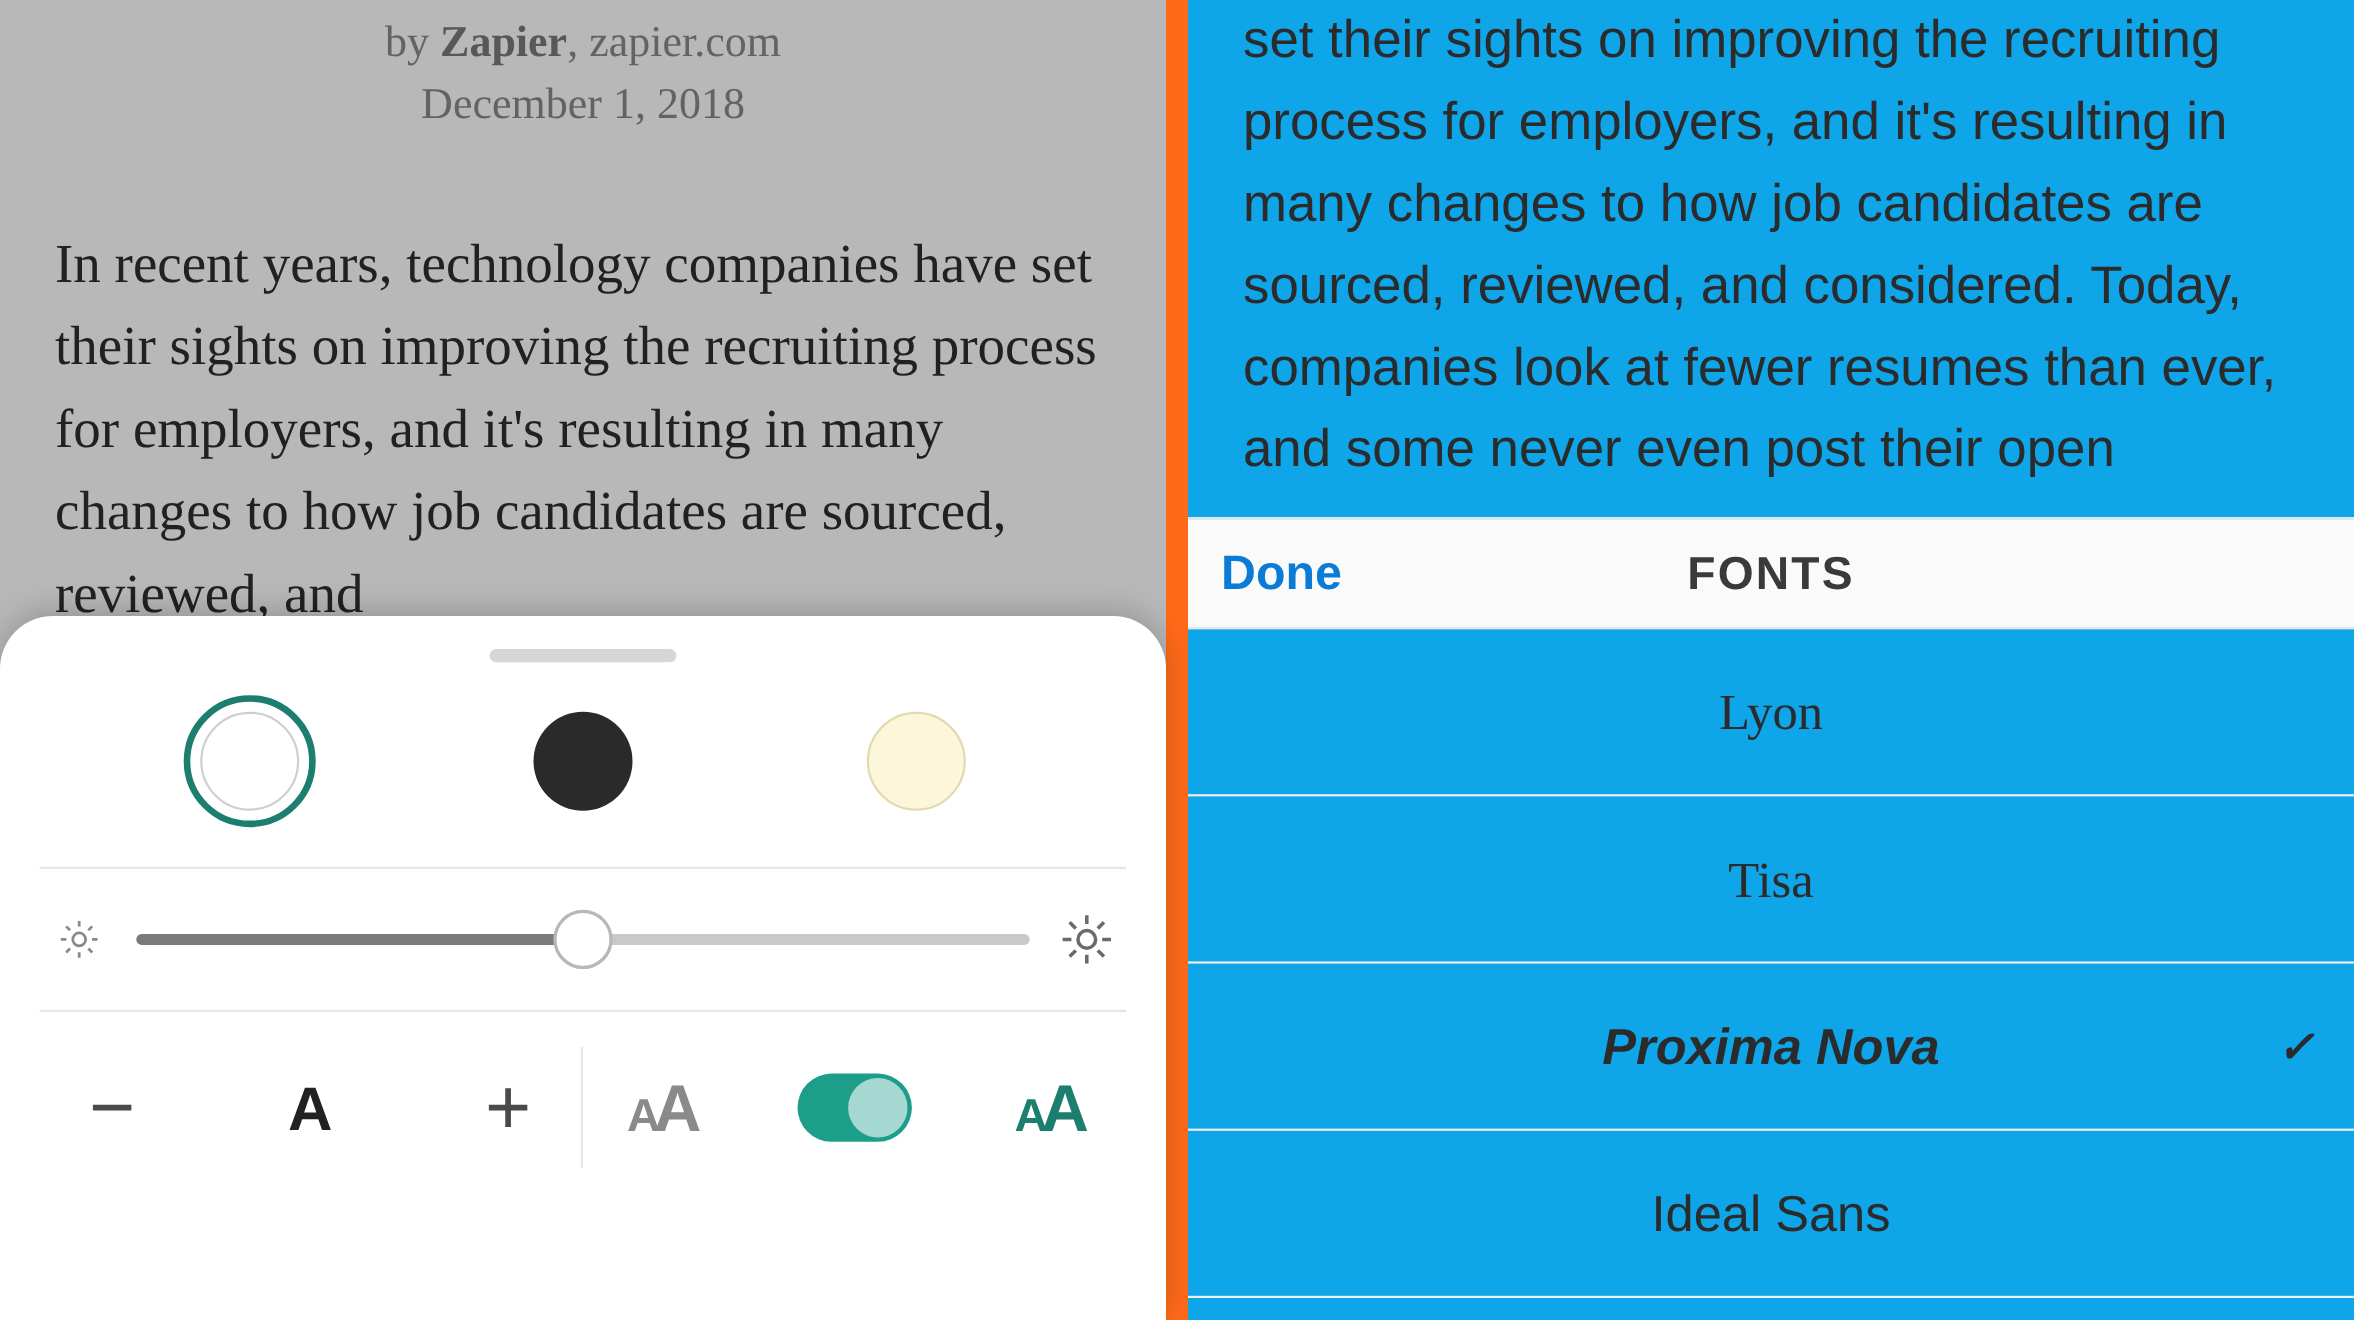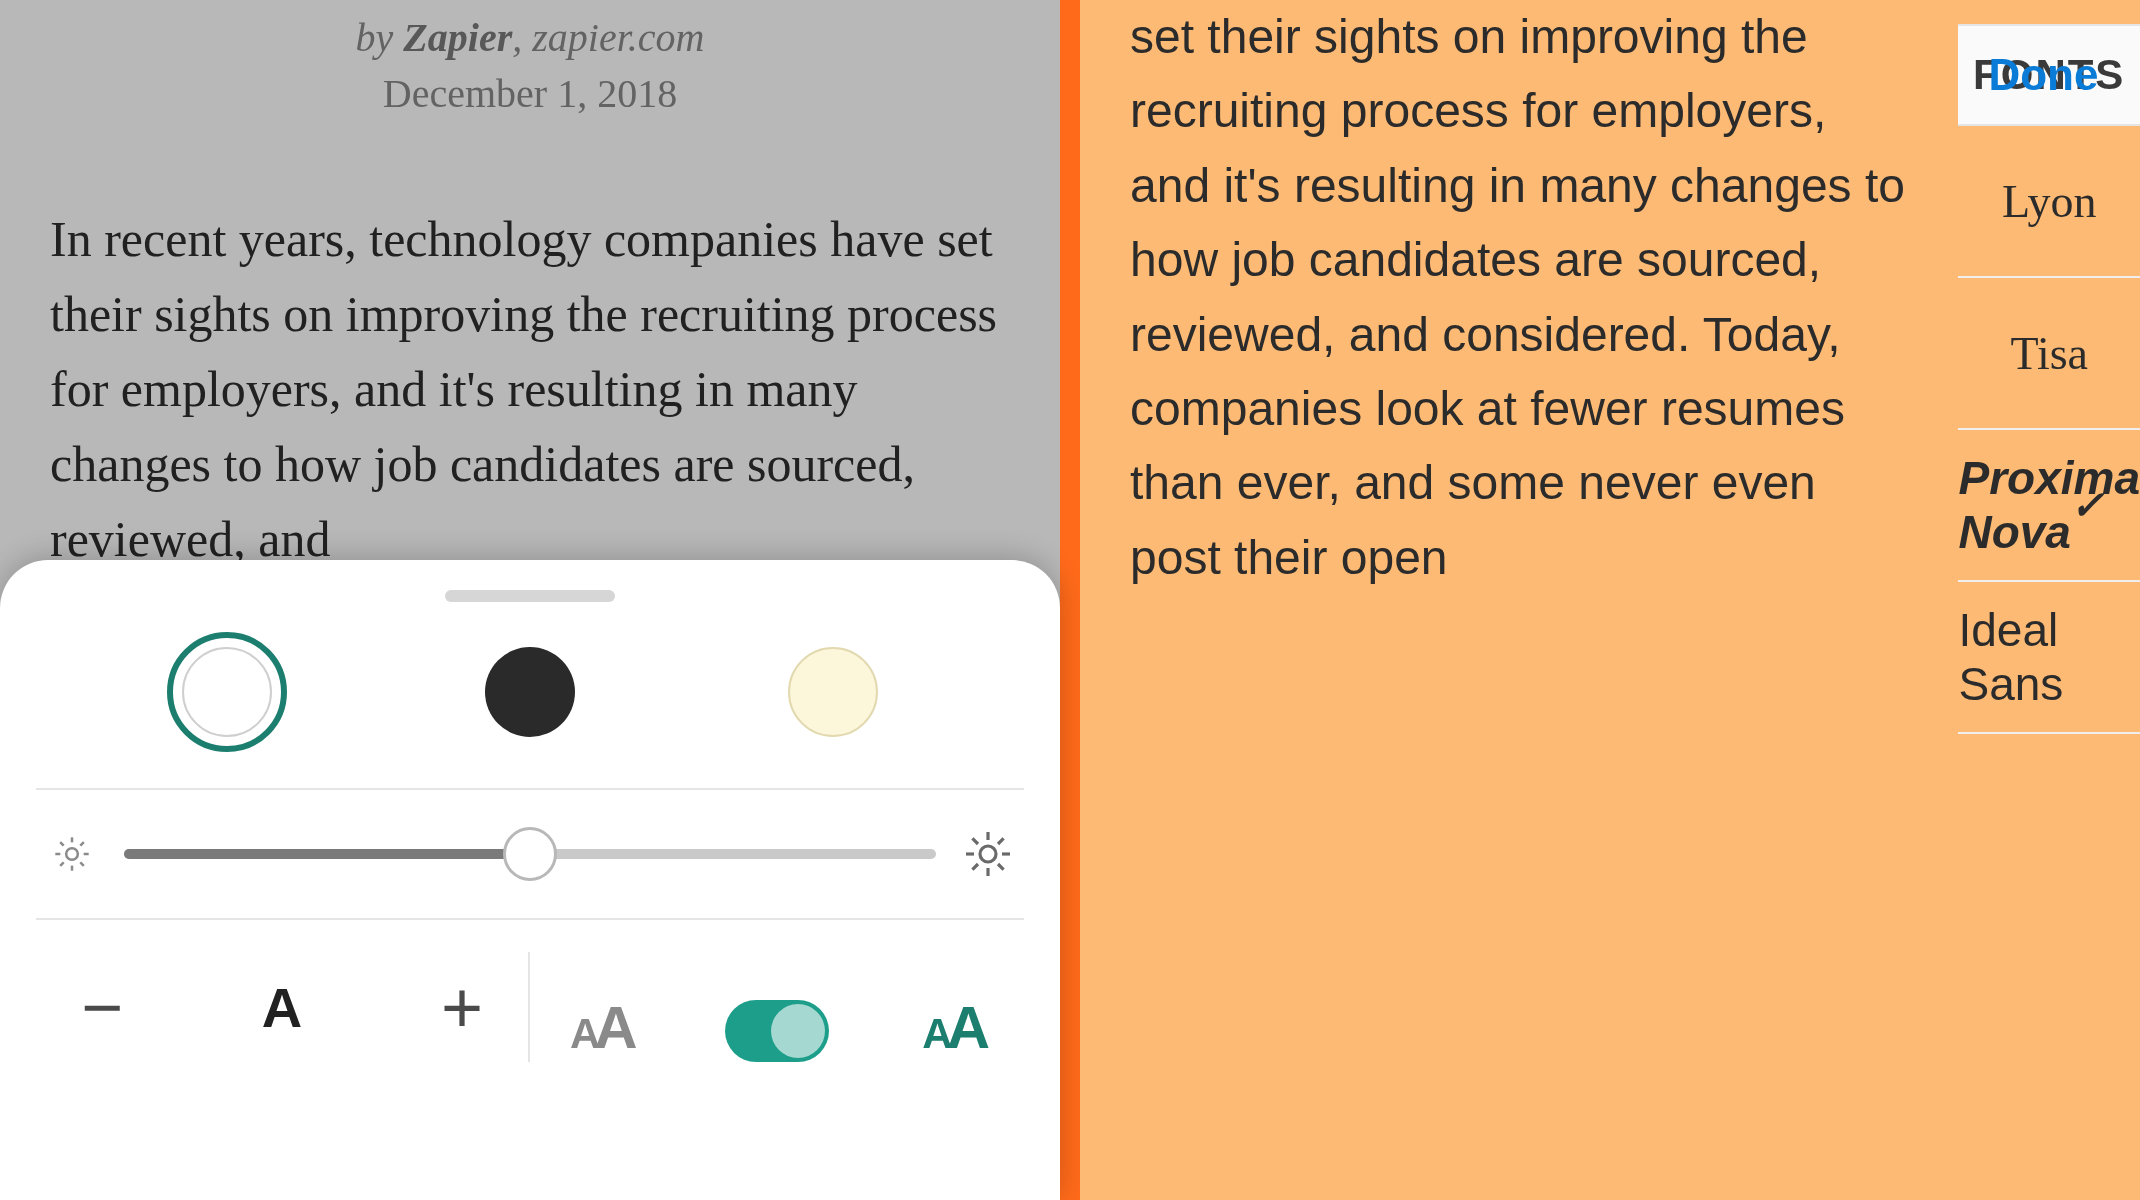--- a/index.html
+++ b/index.html
@@ -4,21 +4,21 @@
 <style>
 * { margin: 0; padding: 0; box-sizing: border-box; }
 html, body { width: 2140px; height: 1200px; overflow: hidden; font-family: -apple-system, BlinkMacSystemFont, "Helvetica Neue", Arial, sans-serif; }
 .container { display: flex; width: 100%; height: 100%; }
 .divider { width: 20px; background: #ff6a1a; }
 
 .left-pane { position: relative; width: 1060px; height: 100%; }
 .left-article { position: absolute; inset: 0; background: #ffffff; padding: 10px 50px 0 50px; font-family: Georgia, "Times New Roman", serif; color: #2b2b2b; }
 
 .dim { filter: brightness(0.72); }
-.byline { text-align: center; color: #8a8a8a; font-size: 40px; line-height: 1.4; margin-top: 0; font-style: italic; }
+.byline { text-align: center; color: #8a8a8a; font-size: 40px; line-height: 1.4; margin-top: 0; }
 .byline .author { font-weight: 700; color: #7a7a7a; }
 .date { text-align: center; color: #8a8a8a; font-size: 40px; line-height: 1.4; }
 .left-body { font-size: 50px; line-height: 1.5; margin-top: 80px; font-family: Georgia, "Times New Roman", serif; color: #2e2e2e; }
 
 .sheet { position: absolute; left: 0; right: 0; bottom: 0; height: 640px; background: #ffffff; border-top-left-radius: 48px; border-top-right-radius: 48px; box-shadow: 0 -4px 28px rgba(0,0,0,0.2); padding: 20px 36px 0 36px; }
 .grabber { width: 170px; height: 12px; background: #d6d6d6; border-radius: 8px; margin: 10px auto 30px auto; }
 .theme-row { display: flex; justify-content: space-around; align-items: center; padding: 0 40px 36px 40px; border-bottom: 2px solid #e5e5e5; }
 .swatch-wrap { width: 120px; height: 120px; display:flex; align-items:center; justify-content:center; }
 .swatch { width: 90px; height: 90px; border-radius: 50%; }
 .swatch.light { background: #ffffff; border: 2px solid #cfcfcf; }
@@ -29,29 +29,29 @@
 .brightness-row { display:flex; align-items:center; gap: 28px; padding: 40px 12px 40px 12px; border-bottom: 2px solid #e5e5e5; }
 .sun { width: 48px; height: 48px; display:flex; align-items:center; justify-content:center; }
 .slider { position: relative; flex: 1; height: 10px; background: #c9c9c9; border-radius: 6px; }
 .slider-fill { position:absolute; left:0; top:0; bottom:0; width:50%; background:#7a7a7a; border-radius: 6px; }
 .slider-thumb { position:absolute; top:50%; left:50%; transform:translate(-50%,-50%); width:54px; height:54px; background:#fff; border:3px solid #b8b8b8; border-radius:50%; }
 
 .bottom-row { display:flex; align-items:center; padding-top: 32px; }
 .fs-group { display:flex; align-items:center; justify-content:space-between; width: 50%; padding: 0 30px; border-right: 2px solid #e5e5e5; height: 110px;}
 .fs-btn { font-size: 72px; color:#4a4a4a; width:72px; text-align:center; }
 .fs-label { font-size: 56px; font-weight: 900; color:#222; }
-.auto-group { display:flex; align-items:flex-end; justify-content:space-between; width:50%; padding: 0 40px; height: 110px; }
+.auto-group { display:flex; align-items:center; justify-content:space-between; width:50%; padding: 0 40px; height: 110px; }
 .aa { font-size: 60px; font-weight: 700; letter-spacing: -6px; }
 .aa.gray { color:#8a8a8a; }
 .aa.teal { color:#1c7e6e; }
 .aa small { font-size: 42px; vertical-align: baseline;}
 .toggle { width: 104px; height: 62px; background:#1c9e8a; border-radius: 40px; position:relative; }
 .toggle-knob { position:absolute; right:4px; top:4px; width:54px; height:54px; background:#fff; border-radius:50%; opacity:0.6; }
 
-.right-pane { width: 1060px; height: 100%; background: #fdba74; position: relative; display:flex; flex-direction:row; }
+.right-pane { width: 1060px; height: 100%; background: #0ea5e9; position: relative; display:flex; flex-direction:column; }
 .right-body { font-size: 48px; line-height: 1.55; padding: 0 50px 0 50px; color:#2b2b2b; font-family: "Helvetica Neue", Arial, sans-serif; }
 .fonts-sheet { border-top: 2px solid #e5e5e5; margin-top: 24px; flex:1; display:flex; flex-direction:column; }
 .fonts-header { display:flex; align-items:center; height: 100px; position:relative; border-bottom: 2px solid #e5e5e5; background:#fafafa; }
 .done { position:absolute; left: 30px; color:#0a7bd6; font-size: 44px; font-weight:700; }
 .fonts-title { margin: 12px auto; font-size: 42px; font-weight:700; letter-spacing: 2px; color:#3a3a3a; }
 .font-item { height: 152px; display:flex; align-items:center; justify-content:center; border-bottom: 2px solid #efeff0; font-size: 46px; color:#2b2b2b; position:relative; font-family: Georgia, serif; }
 .font-item.selected { font-weight: 800; font-family: "Helvetica Neue", Arial, sans-serif; font-style: italic; }
 .check { position:absolute; right: 36px; font-size: 40px; color:#2b2b2b; }
 .font-item.sans { font-family: "Helvetica Neue", Arial, sans-serif; }
 </style>

